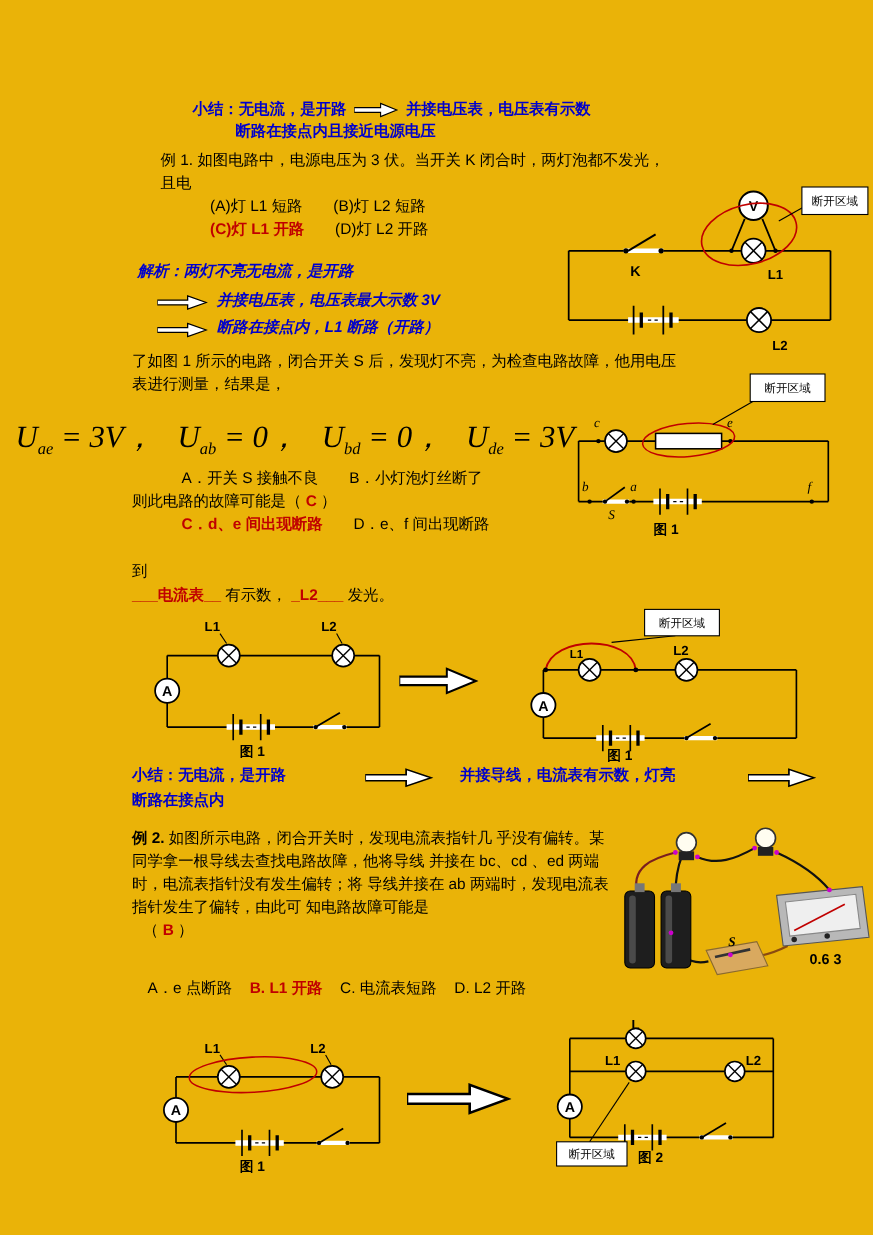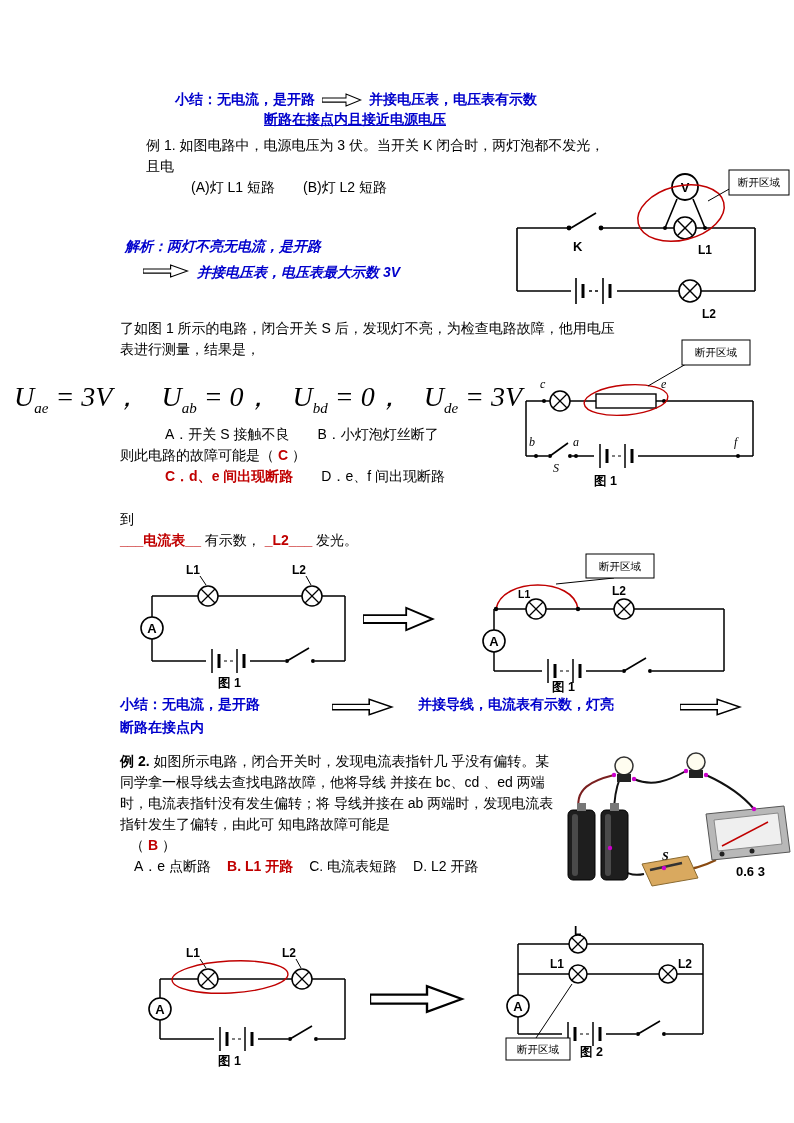--- a/index.html
+++ b/index.html
@@ -1,30 +1,30 @@
 <!DOCTYPE html>
 <html><head>
 <meta charset="utf-8">
 <style>
   * { margin:0; padding:0; box-sizing:border-box; }
   html,body { background:#888; }
   .page {
     position:relative; width:794px; height:1123px; margin:0 auto;
-    background:#ffffff; color:#000; overflow:hidden;
+    background:#eab308; color:#000; overflow:hidden;
     font-family:"Liberation Sans","DejaVu Sans",sans-serif; font-size:14px;
   }
   .abs { position:absolute; }
   .line { line-height:21px; white-space:pre-wrap; }
   .blue { color:#0000CC; font-weight:bold; }
   .red { color:#C00000; }
   .bold { font-weight:bold; }
   .opts { padding-left:45px; }
   .gap { display:inline-block; width:28px; }
   .gap2 { display:inline-block; width:16px; }
-  .aline { display:flex; align-items:flex-start; gap:8px; margin-left:18px; margin-top:7px; }
+  .aline { display:flex; align-items:flex-end; gap:8px; margin-left:18px; margin-top:7px; }
   .harrow { flex:none; }
   .formula { font-family:"Liberation Serif","DejaVu Serif",serif; font-style:italic; font-size:28px; white-space:nowrap;text-align:center; }
   .formula sub { font-size:15px; }
   .fg { margin-right:14px; }
   svg text { font-family:"Liberation Sans","DejaVu Sans",sans-serif; }
   .svg-callout { font-size:10.5px; }
   .svg-label { font-size:12px; font-weight:bold; }
   .svg-label-sm { font-size:12px; font-style:italic; font-family:"Liberation Serif","DejaVu Serif",serif; }
   .svg-cap { font-size:12.5px; font-weight:bold; }
   .svg-meter { font-size:13px; font-weight:bold; }
@@ -35,26 +35,27 @@
 <div class="page">
 
   <div class="abs" style="left:175px; top:91px;">
     <div style="display:flex; align-items:center; gap:7px;">
       <span class="blue"><span>小结：</span><span>无电流，是开路</span></span>
       <svg class="harrow" width="40" height="14" viewBox="0 0 60 20" preserveAspectRatio="none">
           <path d="M0,7 H36 V1.5 L58,10 L36,18.5 V13 H0 Z" fill="#fff" stroke="#000" stroke-width="1.5"></path>
         </svg>
       <span class="blue">并接电压表，电压表有示数</span>
     </div>
-    <div class="blue" style="margin-left:89px; margin-top:2px;text-decoration:underline;">断路在接点内且接近电源电压</div>
+    <div class="blue" style="margin-left:39px; margin-top:2px;">断路在接点内且接近电源电压</div>
   </div>
 
   <div class="abs" style="left:120px; top:135px; width:470px;margin-left:26px;">
     <div class="line">例 1. 如图电路中，电源电压为 3 伏。当开关 K 闭合时，两灯泡都不发光，且电</div>
     <div class="line opts"><span>(A)灯 L1 短路</span><span class="gap"></span><span>(B)灯 L2 短路</span></div>
+    <div class="line opts"><span class="red bold">(C)灯 L1 开路</span><span class="gap"></span><span>(D)灯 L2 开路</span></div>
   </div>
 
   <svg class="abs" style="left:505px; top:166px;" width="288" height="158" viewBox="0 0 288 158">
     <g stroke="#000" stroke-width="1.6" fill="none">
       <path d="M12,62 H250 M12,62 V125 M250,62 V125 M12,125 H250"></path>
       <path d="M160,62 L172,33 M200,62 L188,33"></path>
     </g>
     <circle cx="160" cy="62" r="2" fill="#000"></circle>
       <circle cx="200" cy="62" r="2" fill="#000"></circle>
     <g>
@@ -96,20 +97,26 @@
     <text x="254" y="20" text-anchor="middle" class="svg-callout">断开区域</text>
   </svg>
 
   <div class="abs" style="left:125px; top:236px;font-style:italic;">
     <div class="line blue"><span>解析：</span><span>两灯不亮无电流，是开路</span></div>
     <div class="aline">
       <svg class="harrow" width="46" height="14" viewBox="0 0 60 20" preserveAspectRatio="none">
           <path d="M0,7 H36 V1.5 L58,10 L36,18.5 V13 H0 Z" fill="#fff" stroke="#000" stroke-width="1.5"></path>
         </svg>
       <span class="blue">并接电压表，电压表最大示数 3V</span>
+    </div>
+    <div class="aline">
+      <svg class="harrow" width="46" height="14" viewBox="0 0 60 20" preserveAspectRatio="none">
+          <path d="M0,7 H36 V1.5 L58,10 L36,18.5 V13 H0 Z" fill="#fff" stroke="#000" stroke-width="1.5"></path>
+        </svg>
+      <span class="blue">断路在接点内，L1 断路（开路）</span>
     </div>
   </div>
 
   <div class="abs" style="left:120px; top:318px; width:560px;">
     <div class="line">了如图 1 所示的电路，闭合开关 S 后，发现灯不亮，为检查电路故障，他用电压</div>
     <div class="line">表进行测量，结果是，</div>
   </div>
 
   <div class="abs formula" style="left:14px; top:378px;">
     <span class="fg"><span>U</span><sub>ae</sub>&nbsp;<span>= 3V，</span></span>
@@ -269,21 +276,21 @@
     <span class="blue abs" style="left:298px; top:0;">并接导线，电流表有示数，灯亮</span>
     <svg class="abs" style="left:560px; top:2px;" width="62" height="18" viewBox="0 0 60 20" preserveAspectRatio="none">
         <path d="M0,7 H36 V1.5 L58,10 L36,18.5 V13 H0 Z" fill="#fff" stroke="#000" stroke-width="1.5"></path>
       </svg>
     <span class="blue abs" style="left:0; top:23px;">断路在接点内</span>
   </div>
 
   <div class="abs" style="left:120px; top:751px; width:440px;">
     <div class="line"><span class="bold">例 2.</span><span> 如图所示电路，闭合开关时，发现电流表指针几 乎没有偏转。某同学拿一根导线去查找电路故障，他将导线 并接在 bc、cd 、ed 两端时，电流表指针没有发生偏转；将 导线并接在 ab 两端时，发现电流表指针发生了偏转，由此可 知电路故障可能是</span></div>
     <div class="line" style="padding-left:10px;"><span>（ </span><span class="red bold">B</span><span> ）</span></div>
-    <div class="line" style="padding-left:14px;"><span>A．e 点断路</span><span class="gap2"></span><span class="red bold">B. L1 开路</span><span class="gap2"></span><span>C. 电流表短路</span><span class="gap2"></span><span>D. L2 开路</span></div>
+    <div class="line" style="padding-left:14px;margin-top:32px;"><span>A．e 点断路</span><span class="gap2"></span><span class="red bold">B. L1 开路</span><span class="gap2"></span><span>C. 电流表短路</span><span class="gap2"></span><span>D. L2 开路</span></div>
   </div>
 
   <svg class="abs" style="left:556px; top:748px;" width="238" height="150" viewBox="0 0 238 150">
     <g fill="none" stroke-width="2">
       <path d="M24,66 C16,40 38,32 58,27" stroke="#7a1f1f"></path>
       <path d="M78,31 C96,39 112,33 130,23" stroke="#111"></path>
       <path d="M150,27 C172,37 188,49 198,61" stroke="#111"></path>
       <path d="M160,112 C140,122 122,124 108,120" stroke="#8a4a10"></path>
       <path d="M88,126 C70,130 56,118 54,100" stroke="#111"></path>
       <path d="M58,66 C58,50 60,40 64,30" stroke="#111"></path>

